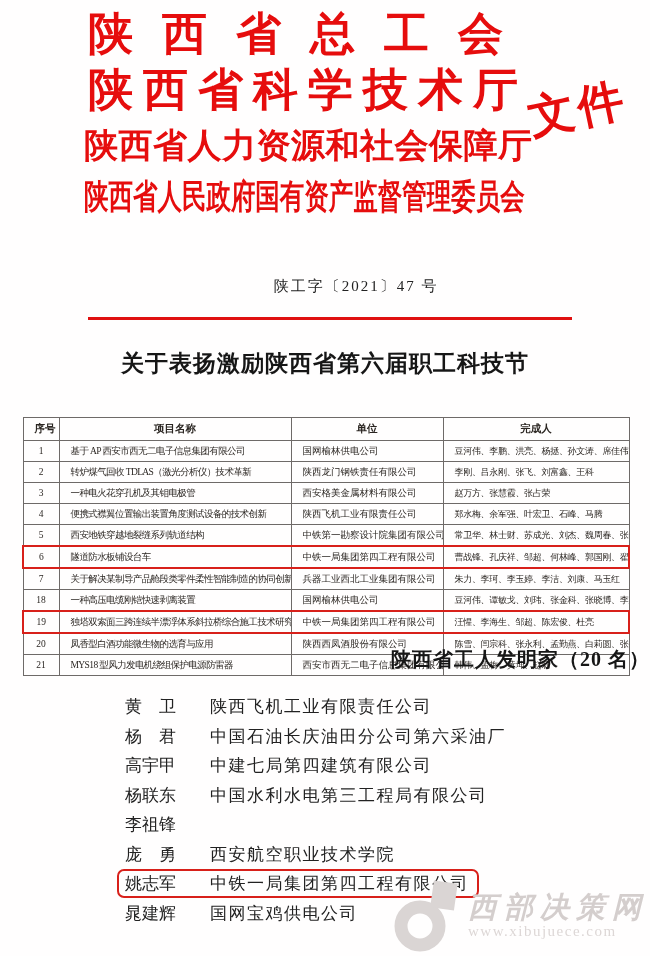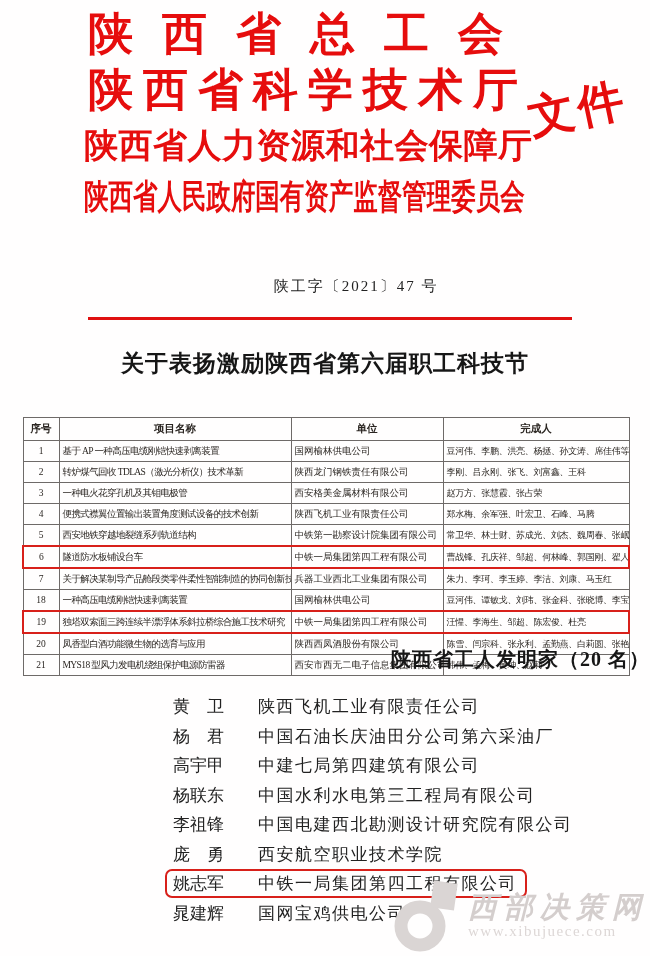--- a/index.html
+++ b/index.html
@@ -27,37 +27,37 @@
   .doc-title { position:absolute; top:347px; left:0; width:650px; text-align:center;
     font-weight:bold; color:#161616; font-size:23px; line-height:33px; letter-spacing:1px; }
 
   
   .award-table { position:absolute; top:417px; left:22px; width:606px;
     border-collapse:collapse; table-layout:fixed; }
   .award-table col.c-num { width:36px; } .award-table col.c-proj { width:232px; }
   .award-table col.c-unit { width:152px; } .award-table col.c-people { width:186px; }
   .award-table th, .award-table td {
     border:1px solid #6e6a68; color:#2b2622; overflow:hidden; white-space:nowrap;
-    height:18px; padding:1px 3px; font-weight:normal;
+    height:18px; padding:1px 11px; font-weight:normal;
   }
   .award-table th { font-weight:bold; font-size:10.5px; text-align:center; height:20px; }
   .td-num { text-align:center; font-size:9.5px; }
   .td-proj { font-size:9.5px; letter-spacing:-0.6px; }
   .td-unit { font-size:9.5px; }
   .td-people { font-size:9px; letter-spacing:-0.3px; }
   tr.hl td { border-top:2px solid #d8201a; border-bottom:2px solid #d8201a; }
   tr.hl td:first-child { border-left:2px solid #d8201a; }
   tr.hl td:last-child  { border-right:2px solid #d8201a; }
 
   
   .section-title { position:absolute; top:646px; left:0; width:650px; text-align:right;
     font-weight:bold; font-size:20px; color:#161616; letter-spacing:1px; }
   .inventor-list { position:absolute; top:692px; left:117px; width:480px; }
   .inventor-row { height:29.5px; display:flex; align-items:center; }
-  .inventor-row .wrap { display:flex; align-items:center; padding:1px 8px 1px 6px; border:2px solid transparent;margin-left:48px; }
+  .inventor-row .wrap { display:flex; align-items:center; padding:1px 8px 1px 6px; border:2px solid transparent; }
   .inventor-row.hl .wrap { border-color:#d8201a;border-radius:7px; }
   .inv-name { width:52px; font-size:17px; color:#222; white-space:nowrap; }
   .inv-org  { margin-left:33px; font-size:17px; color:#222; letter-spacing:1.5px; white-space:nowrap; }
 
   
   .watermark { position:absolute; right:2px; bottom:4px; display:flex; align-items:center; gap:10px; }
   .wm-logo { width:64px; height:72px; flex:none; }
   .wm-text { text-align:left; }
   .wm-site { font-size:29px; font-weight:bold; font-style:italic; color:#d4cecd; letter-spacing:7px; line-height:30px; white-space:nowrap; }
   .wm-url  { font-size:15px; color:#ddd7d6; letter-spacing:1.5px; line-height:18px; }
@@ -92,21 +92,21 @@
         <th>序号</th>
         <th>项目名称</th>
         <th>单位</th>
         <th>完成人</th>
       </tr>
     </thead>
     <tbody>
 
         <tr>
           <td class="td-num">1</td>
-          <td class="td-proj">基于 AP 一种高压电缆刚铠快速剥离装置</td>
+          <td class="td-proj">基于 AP 西安市西无二电子信息集团有限公司</td>
           <td class="td-unit">国网榆林供电公司</td>
           <td class="td-people">豆河伟、李鹏、洪亮、杨拯、孙文涛、席佳伟等</td>
         </tr>
 
         <tr>
           <td class="td-num">2</td>
           <td class="td-proj">转炉煤气回收 TDLAS（激光分析仪）技术革新</td>
           <td class="td-unit">陕西龙门钢铁责任有限公司</td>
           <td class="td-people">李刚、吕永刚、张飞、刘富鑫、王科</td>
         </tr>
@@ -204,21 +204,20 @@
       <div class="inventor-row">
         <span class="wrap">
           <span class="inv-name">杨联东</span>
           <span class="inv-org">中国水利水电第三工程局有限公司</span>
         </span>
       </div>
 
       <div class="inventor-row">
         <span class="wrap">
           <span class="inv-name">李祖锋</span>
-          <span class="inv-org">中国电建西北勘测设计研究院有限公司</span>
         </span>
       </div>
 
       <div class="inventor-row">
         <span class="wrap">
           <span class="inv-name">庞　勇</span>
           <span class="inv-org">西安航空职业技术学院</span>
         </span>
       </div>
 

